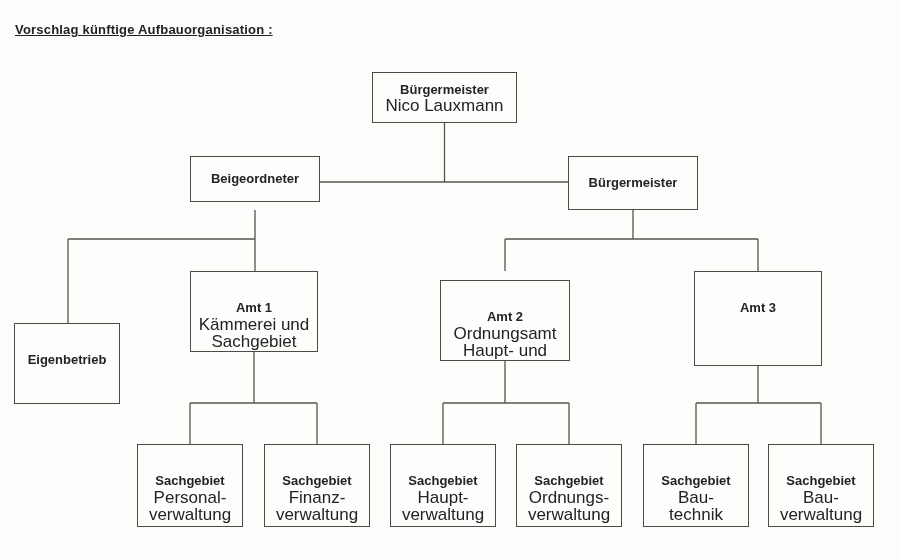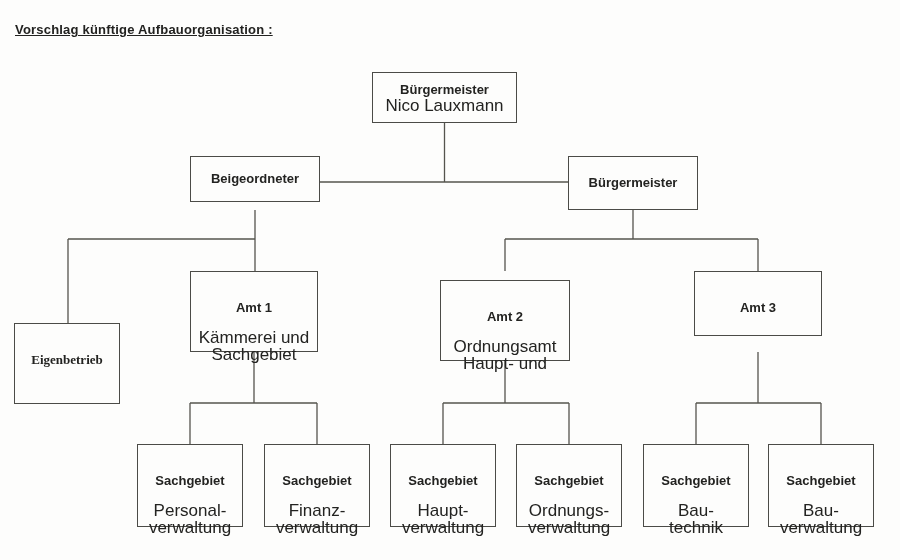--- a/index.html
+++ b/index.html
@@ -66,21 +66,21 @@
   
   .node.centered {
     display: flex;
     flex-direction: column;
     justify-content: center;
   }
   
   .node.titled {
     padding-top: 28px;
   }
-  .node.titled .sub { margin-top: 13px; }
+  .node.titled .sub { }
   .node.titled.single .sub { margin-top: 22px; }
 </style>
 </head>
 <body>
 
 <div class="canvas">
 
   <div class="doc-title">Vorschlag künftige Aufbauorganisation :</div>
 
   <svg class="connectors" viewBox="0 0 900 560" aria-hidden="true">
@@ -120,41 +120,41 @@
   </div>
 
   <div class="node centered" style="left:190px; top:156px; width:130px; height:46px;">
     <div class="title">Beigeordneter</div>
   </div>
 
   <div class="node centered" style="left:568px; top:156px; width:130px; height:54px;">
     <div class="title">Bürgermeister</div>
   </div>
 
-  <div class="node titled" style="left:14px; top:323px; width:106px; height:81px;font-family:Liberation Serif, serif;">
+  <div class="node titled" style="left:14px; top:323px; width:106px; height:81px;">
     <div class="title">Eigenbetrieb</div>
   </div>
 
   <div class="node titled" style="left:190px; top:271px; width:128px; height:81px;">
     <div class="title">Amt 1</div>
     <div class="sub">
       <div>Kämmerei und</div>
       <div>Sachgebiet</div>
     </div>
   </div>
 
   <div class="node titled" style="left:440px; top:280px; width:130px; height:81px;">
     <div class="title">Amt 2</div>
     <div class="sub">
       <div>Ordnungsamt</div>
       <div>Haupt- und</div>
     </div>
   </div>
 
-  <div class="node titled single" style="left:694px; top:271px; width:128px; height:65px;">
+  <div class="node titled single" style="left:694px; top:271px; width:128px; height:95px;">
     <div class="title">Amt 3</div>
   </div>
 
   <div class="node titled" style="left:137px; top:444px; width:106px; height:83px;">
     <div class="title">Sachgebiet</div>
     <div class="sub">
       <div>Personal-</div>
       <div>verwaltung</div>
     </div>
   </div>

